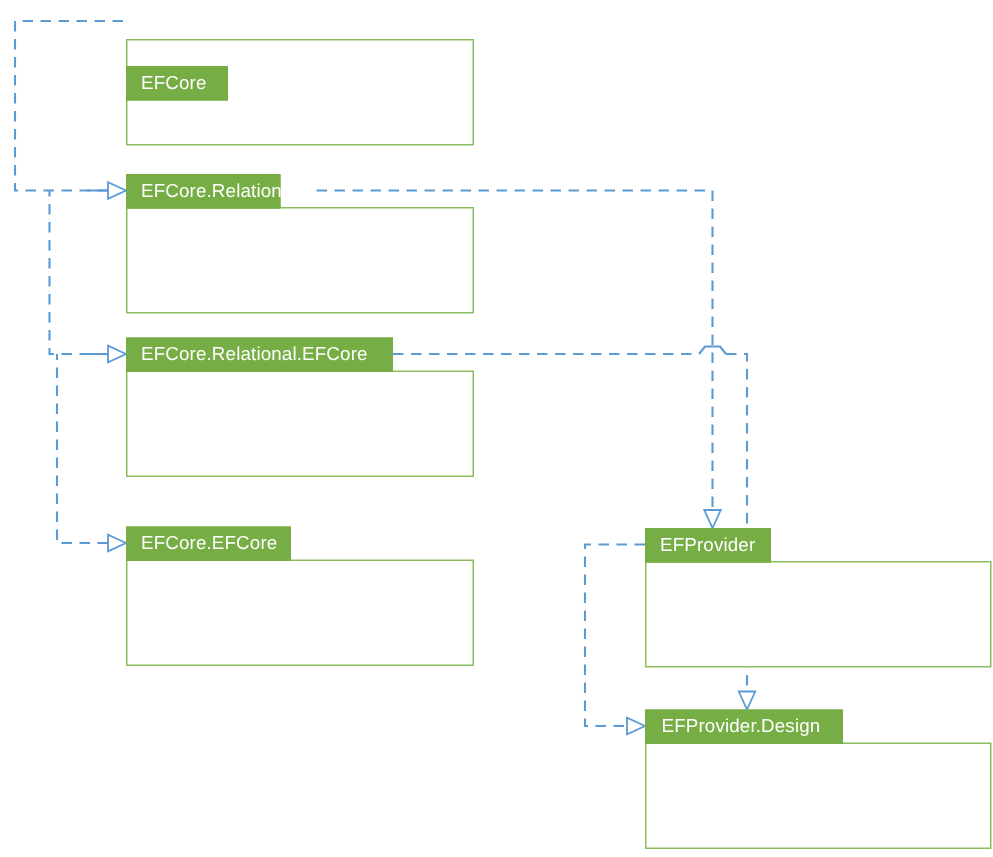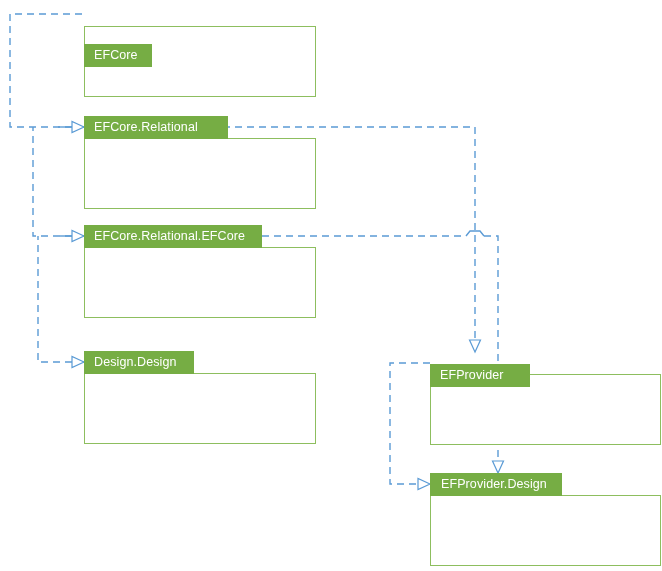--- a/index.html
+++ b/index.html
@@ -100,36 +100,36 @@
     </g>
   </svg>
 
   <div class="package-node">
     <div class="package-body" style="left:84px; top:26px; width:232px; height:71px;"></div>
     <div class="package-tab" style="left:84px; top:4px; width:68px; height:23px;margin-top:40px;">EFCore</div>
   </div>
 
   <div class="package-node">
     <div class="package-body" style="left:84px; top:138px; width:232px; height:71px;"></div>
-    <div class="package-tab" style="left:84px; top:116px; width:144px; height:23px;">EFCore.Relational</div>
+    <div class="package-tab" style="left:84px; top:116px; width:103px; height:23px;">EFCore.Relational</div>
   </div>
 
   <div class="package-node">
     <div class="package-body" style="left:84px; top:247px; width:232px; height:71px;"></div>
     <div class="package-tab" style="left:84px; top:225px; width:178px; height:23px;">EFCore.Relational.EFCore</div>
   </div>
 
   <div class="package-node">
     <div class="package-body" style="left:84px; top:373px; width:232px; height:71px;"></div>
-    <div class="package-tab" style="left:84px; top:351px; width:110px; height:23px;">Design.Design</div>
+    <div class="package-tab" style="left:84px; top:351px; width:110px; height:23px;">EFCore.EFCore</div>
   </div>
 
   <div class="package-node">
     <div class="package-body" style="left:430px; top:374px; width:231px; height:71px;"></div>
-    <div class="package-tab" style="left:430px; top:364px; width:100px; height:23px;text-align:center;">EFProvider</div>
+    <div class="package-tab" style="left:430px; top:352px; width:84px; height:23px;text-align:center;">EFProvider</div>
   </div>
 
   <div class="package-node">
     <div class="package-body" style="left:430px; top:495px; width:231px; height:71px;"></div>
     <div class="package-tab" style="left:430px; top:473px; width:132px; height:23px;padding-left:10px;">EFProvider.Design</div>
   </div>
 
 </div>
 
 </body></html>

